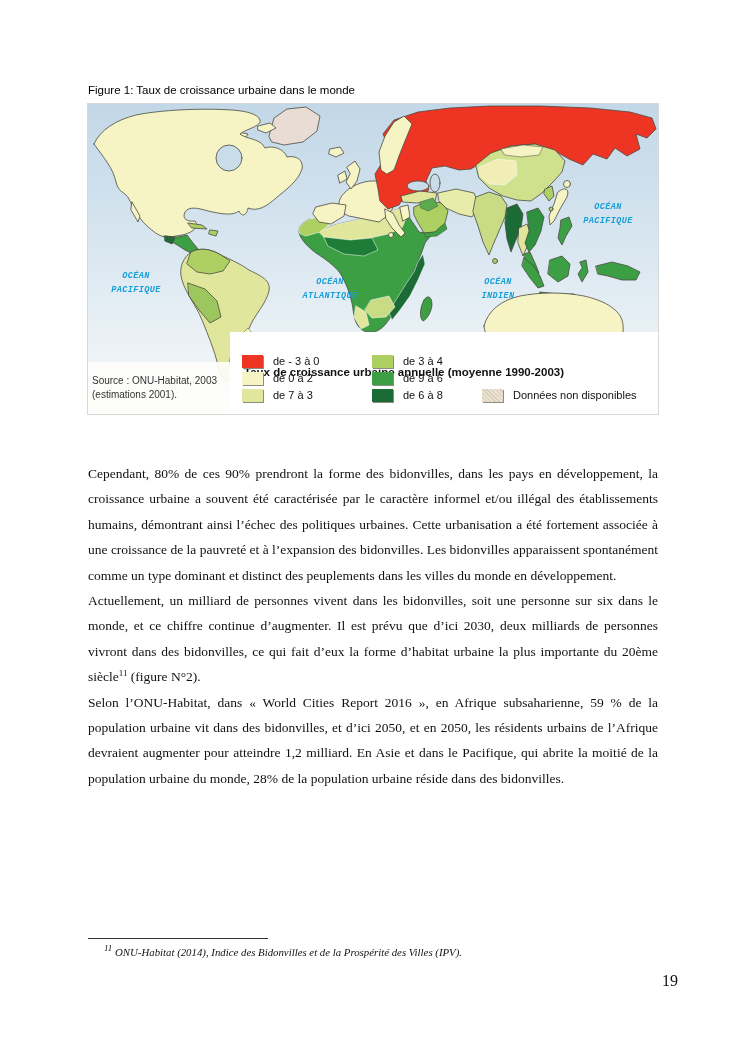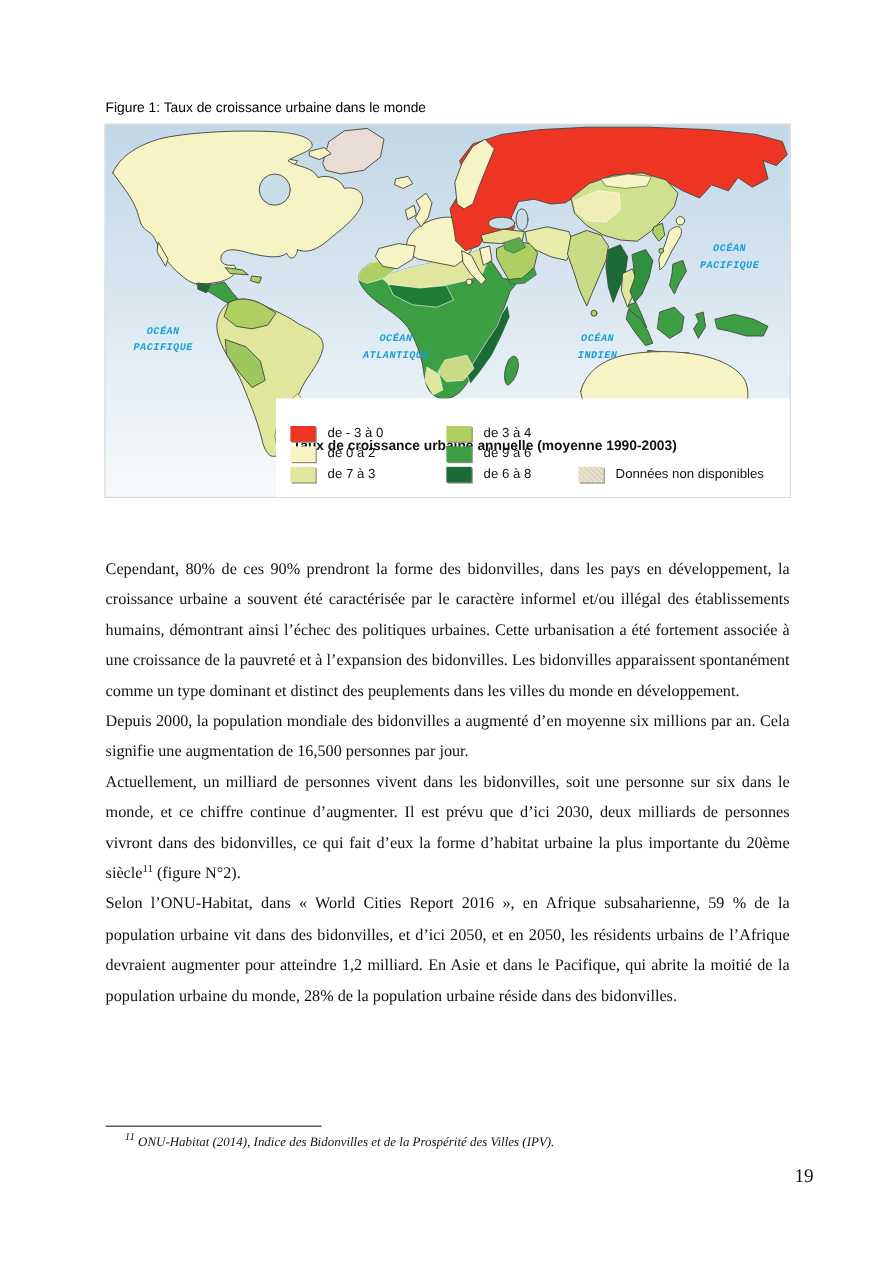--- a/index.html
+++ b/index.html
@@ -173,20 +173,24 @@
   </div>
   <div class="ocean-label" style="left:365px;top:172px;">
     <div>OCÉAN</div>
     <div>INDIEN</div>
   </div>
   <div class="ocean-label" style="left:475px;top:97px;">
     <div>OCÉAN</div>
     <div>PACIFIQUE</div>
   </div>
 
+  <div class="src-box">
+    <div>Source : ONU-Habitat, 2003</div>
+    <div>(estimations 2001).</div>
+  </div>
 
   <div class="legend-box">
     <div class="legend-title">Taux de croissance urbaine annuelle (moyenne 1990-2003)</div>
 
     <div class="legend-item" style="left:12px;top:23px;">
       <span class="swatch" style="background-color: rgb(238, 53, 36);"></span>
       <span class="lbl">de - 3 à 0</span>
     </div>
     <div class="legend-item" style="left:12px;top:40px;">
       <span class="swatch" style="background-color: rgb(246, 243, 196);"></span>
@@ -210,21 +214,20 @@
     </div>
     <div class="legend-item" style="left:252px;top:57px;">
       <span class="swatch nodata" style="background-color: rgb(233, 224, 207);"></span>
       <span class="lbl">Données non disponibles</span>
     </div>
   </div>
 </div>
 
 <div class="body-text">
   <p>Cependant, 80% de ces 90% prendront la forme des bidonvilles, dans les pays en développement, la croissance urbaine a souvent été caractérisée par le caractère informel et/ou illégal des établissements humains, démontrant ainsi l’échec des politiques urbaines. Cette urbanisation a été fortement associée à une croissance de la pauvreté et à l’expansion des bidonvilles. Les bidonvilles apparaissent spontanément comme un type dominant et distinct des peuplements dans les villes du monde en développement.</p>
-  <p>Depuis 2000, la population mondiale des bidonvilles a augmenté d’en moyenne six millions par an. Cela signifie une augmentation de 16,500 personnes par jour.</p>
   <p><span>Actuellement, un milliard de personnes vivent dans les bidonvilles, soit une personne sur six dans le monde, et ce chiffre continue d’augmenter. Il est prévu que d’ici 2030, deux milliards de personnes vivront dans des bidonvilles, ce qui fait d’eux la forme d’habitat urbaine la plus importante du 20ème siècle</span><sup>11</sup><span> (figure N°2).</span></p>
   <p>Selon l’ONU-Habitat, dans « World Cities Report 2016 », en Afrique subsaharienne, 59 % de la population urbaine vit dans des bidonvilles, et d’ici 2050, et en 2050, les résidents urbains de l’Afrique devraient augmenter pour atteindre 1,2 milliard. En Asie et dans le Pacifique, qui abrite la moitié de la population urbaine du monde, 28% de la population urbaine réside dans des bidonvilles.</p>
 </div>
 
 <div class="foot-rule"></div>
 <div class="footnote"><sup>11</sup><span> ONU-Habitat (2014), Indice des Bidonvilles et de la Prospérité des Villes (IPV).</span></div>
 
 <div class="page-number">19</div>
 
 </body></html>

